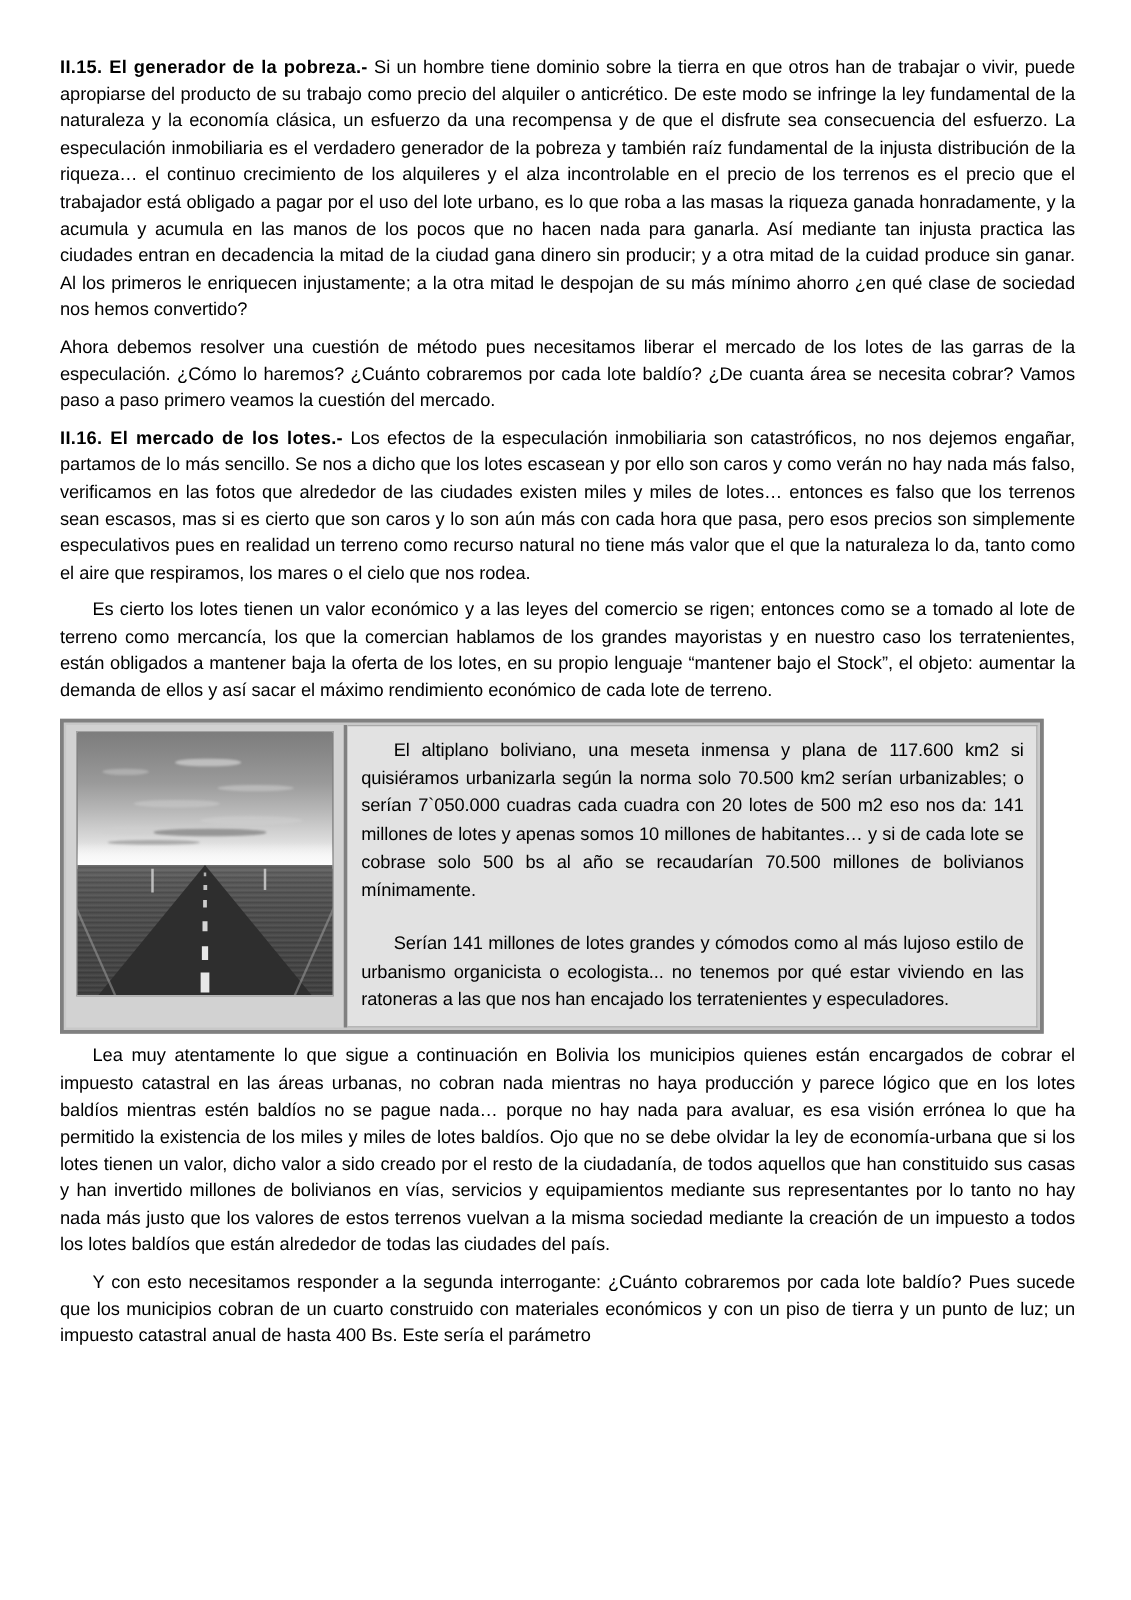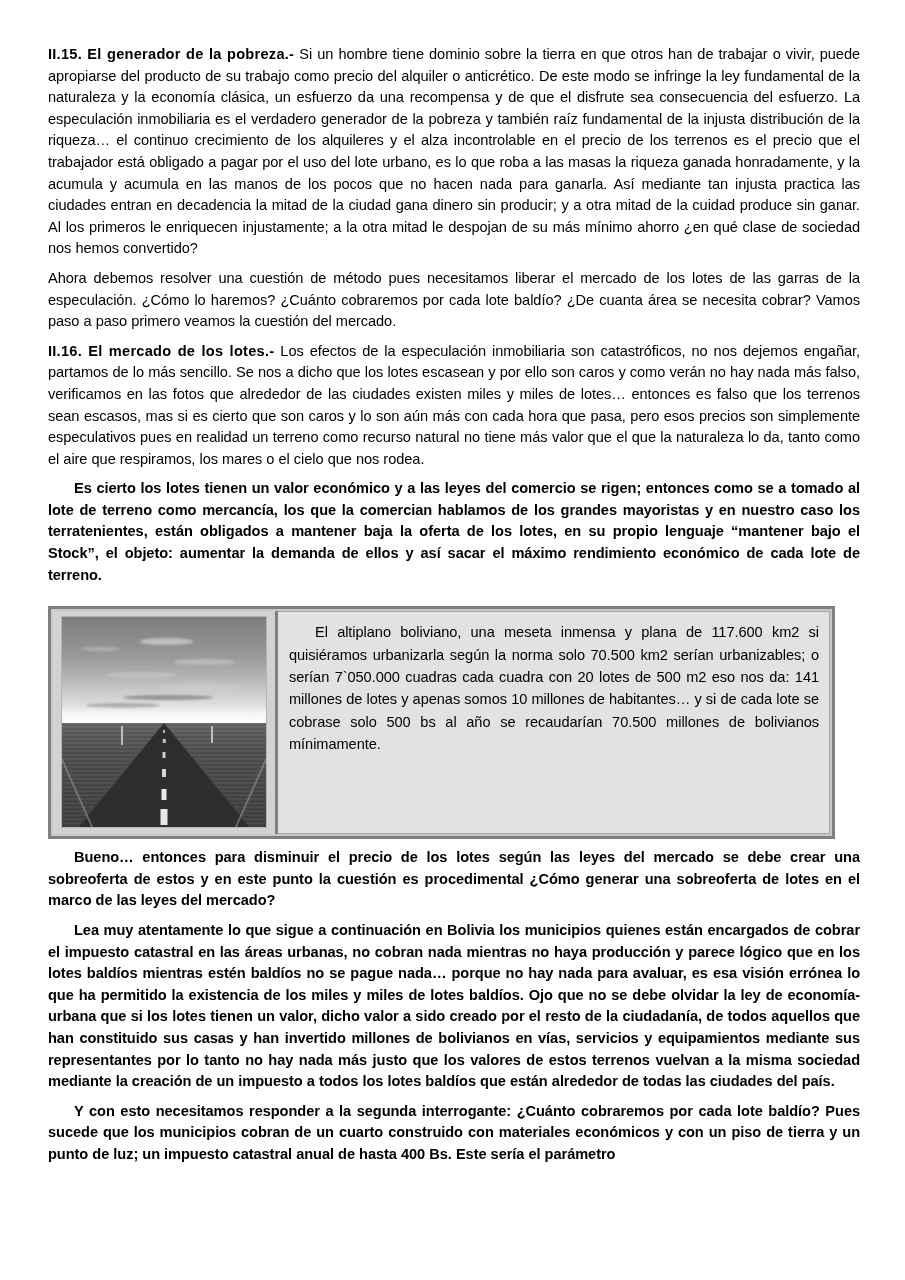--- a/index.html
+++ b/index.html
@@ -33,33 +33,32 @@
     text-align: justify;
     text-justify: inter-word;
     letter-spacing: -0.06px;
     word-spacing: 0.1px;
   }
   p.para.gap {
     margin-top: 8px;
   }
   p.para.indent {
     text-indent: 26px;
-    font-weight: bold;
   }
   .hd {
     font-weight: bold;
   }
   .spaced {
     
     letter-spacing: 0.25px;
   }
 
   
   .figure-frame {
-    margin-top: 20px;
+    margin-top: 10px;
     width: 787px;
     border: 3px solid #808080;
     background: #c8c8c8;
     box-sizing: border-box;
     padding: 2px;
     display: flex;
     align-items: stretch;
   }
   .figure-photo-cell {
     flex: 0 0 222px;
@@ -241,23 +240,23 @@
           <div class="dash d5"></div>
           <div class="dash d4"></div>
           <div class="dash d3"></div>
           <div class="dash d2"></div>
           <div class="dash d1"></div>
         </div>
       </div>
       <div class="figure-divider"></div>
       <div class="figure-text-cell">
         <p>El altiplano boliviano, una meseta inmensa y plana de 117.600 km2  si quisiéramos urbanizarla según la norma solo   70.500 km2 serían urbanizables; o serían 7`050.000 cuadras  cada cuadra con 20 lotes de 500 m2 eso nos da: 141 millones de lotes  y apenas somos 10 millones de habitantes…   y si de cada lote se cobrase solo 500 bs al año se recaudarían 70.500 millones de bolivianos mínimamente.</p>
+        <p>Serían 141 millones de lotes  grandes y cómodos como al más lujoso estilo de urbanismo organicista o ecologista... no tenemos por qué estar viviendo en las ratoneras a las que nos han encajado los terratenientes y especuladores.</p>
       </div>
     </div>
 
-    <p class="para gap indent">Bueno… entonces para disminuir el precio de los lotes  según las leyes del mercado se debe crear una sobreoferta de estos y en este punto  la cuestión es procedimental ¿Cómo generar una sobreoferta de lotes en el marco de las leyes del mercado?</p>
 
     <p class="para gap indent">Lea muy  atentamente lo que sigue a continuación  en Bolivia los municipios quienes están encargados de cobrar el impuesto catastral en las áreas urbanas, no cobran nada mientras no haya producción y parece lógico que en los lotes baldíos mientras estén baldíos no se  pague nada… porque no hay nada para avaluar, es esa visión errónea   lo que ha  permitido la existencia de los miles y miles de lotes baldíos. Ojo que no se debe olvidar la ley de economía-urbana que si  los lotes   tienen un valor,  dicho valor  a sido creado por el resto de la ciudadanía, de  todos aquellos que han constituido sus casas  y han invertido millones de bolivianos en vías, servicios  y equipamientos mediante sus representantes por lo tanto no hay nada más justo que los valores de estos terrenos vuelvan a la misma sociedad mediante la creación de un impuesto a todos los lotes baldíos que están alrededor de todas las ciudades del país.</p>
 
     <p class="para gap indent">Y con esto   necesitamos responder a la segunda interrogante: ¿Cuánto cobraremos por cada lote baldío? Pues sucede que los municipios cobran de un cuarto construido con materiales económicos y con un piso de tierra y un punto de luz; un impuesto catastral anual de hasta 400 Bs. Este sería el parámetro</p>
 
   </div>
 </div>
 
 </body></html>

